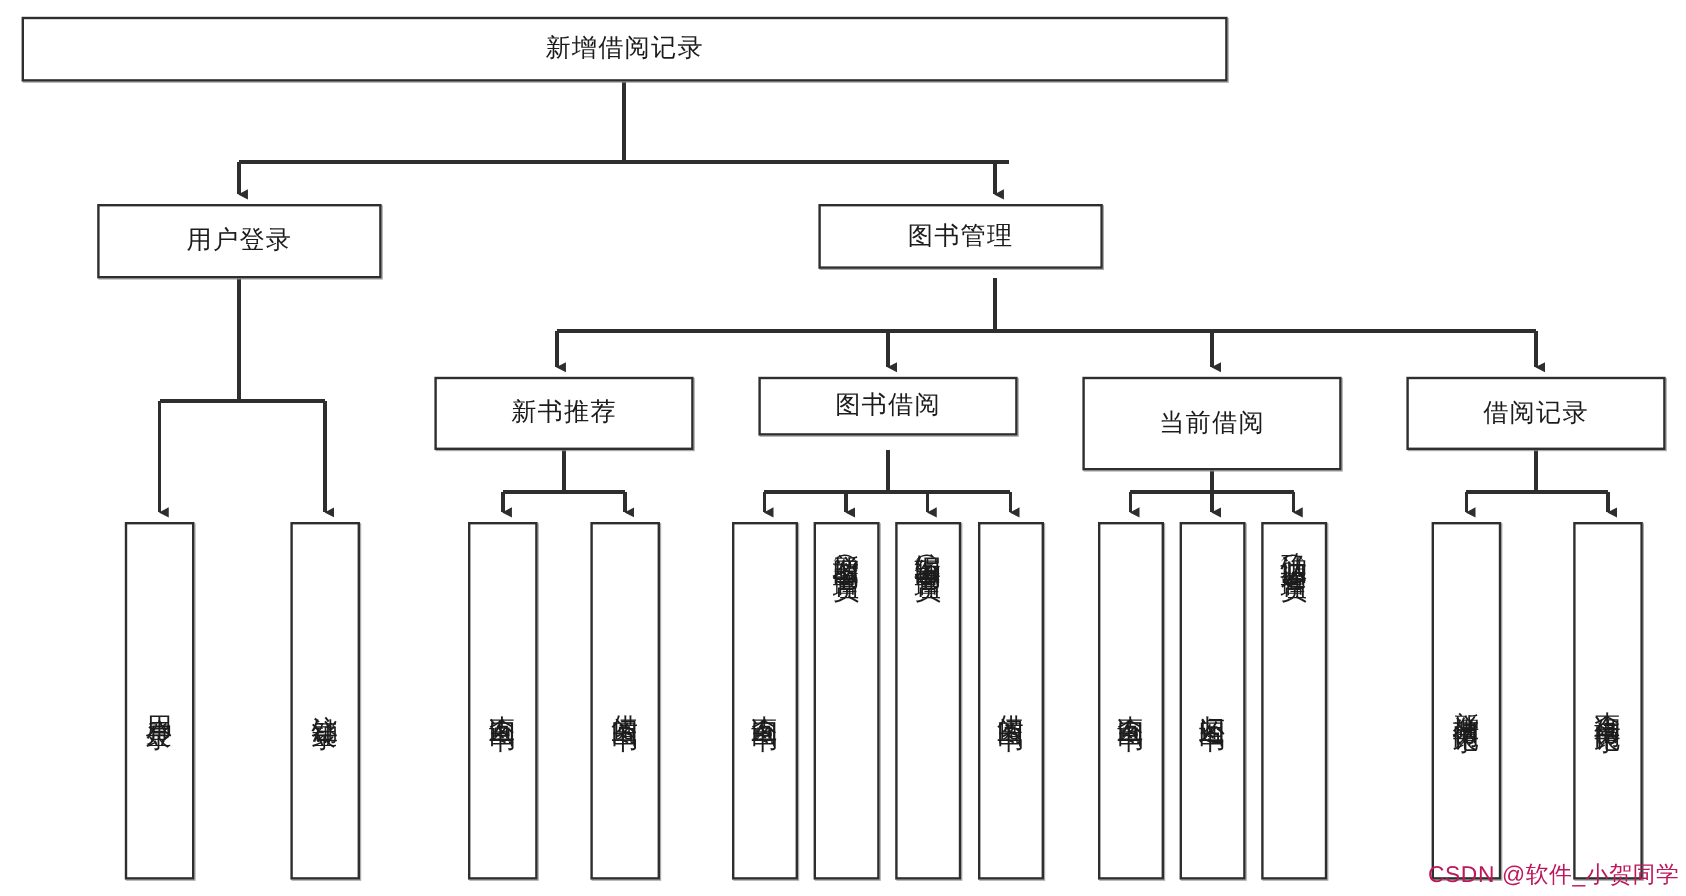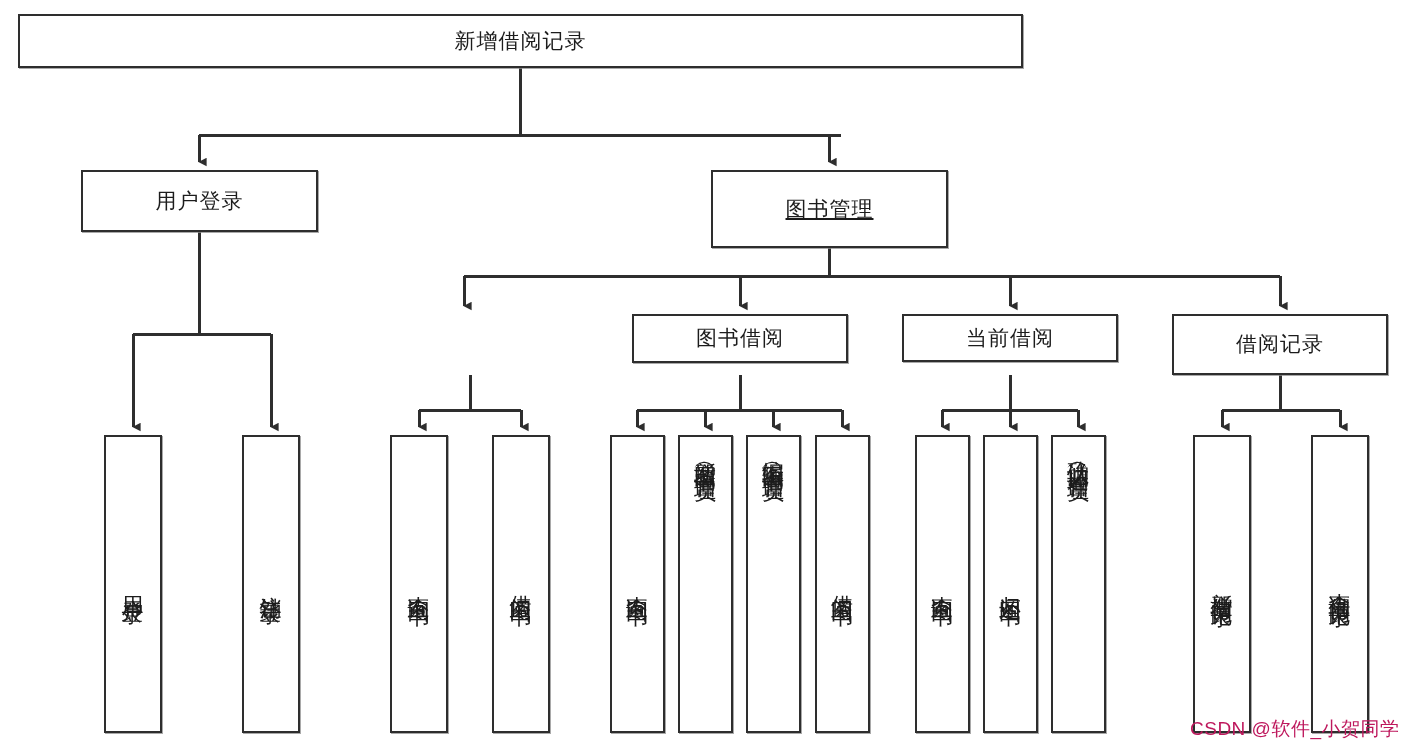--- a/index.html
+++ b/index.html
@@ -129,28 +129,31 @@
     </g>
   </svg>
 
   <div class="node" style="left:18px; top:14px; width:1005px; height:54px;">
     <span class="node-label">新增借阅记录</span>
   </div>
 
   <div class="node" style="left:81px; top:170px; width:237px; height:62px;">
     <span class="node-label">用户登录</span>
   </div>
-  <div class="node" style="left:711px; top:170px; width:237px; height:78px;text-decoration:underline;">
+  <div class="node" style="left:682px; top:170px; width:237px; height:54px;">
     <span class="node-label">图书管理</span>
   </div>
 
+  <div class="node" style="left:362px; top:314px; width:216px; height:61px;">
+    <span class="node-label">新书推荐</span>
+  </div>
   <div class="node" style="left:632px; top:314px; width:216px; height:49px;">
     <span class="node-label">图书借阅</span>
   </div>
-  <div class="node" style="left:902px; top:314px; width:216px; height:48px;">
+  <div class="node" style="left:902px; top:314px; width:216px; height:78px;">
     <span class="node-label">当前借阅</span>
   </div>
   <div class="node" style="left:1172px; top:314px; width:216px; height:61px;font-family:Liberation Serif, serif;">
     <span class="node-label">借阅记录</span>
   </div>
 
   <div class="node leaf centered" style="left:104px; top:435px; width:58px; height:298px;">
     <span class="node-label">用户登录</span>
   </div>
   <div class="node leaf centered" style="left:242px; top:435px; width:58px; height:298px;">

